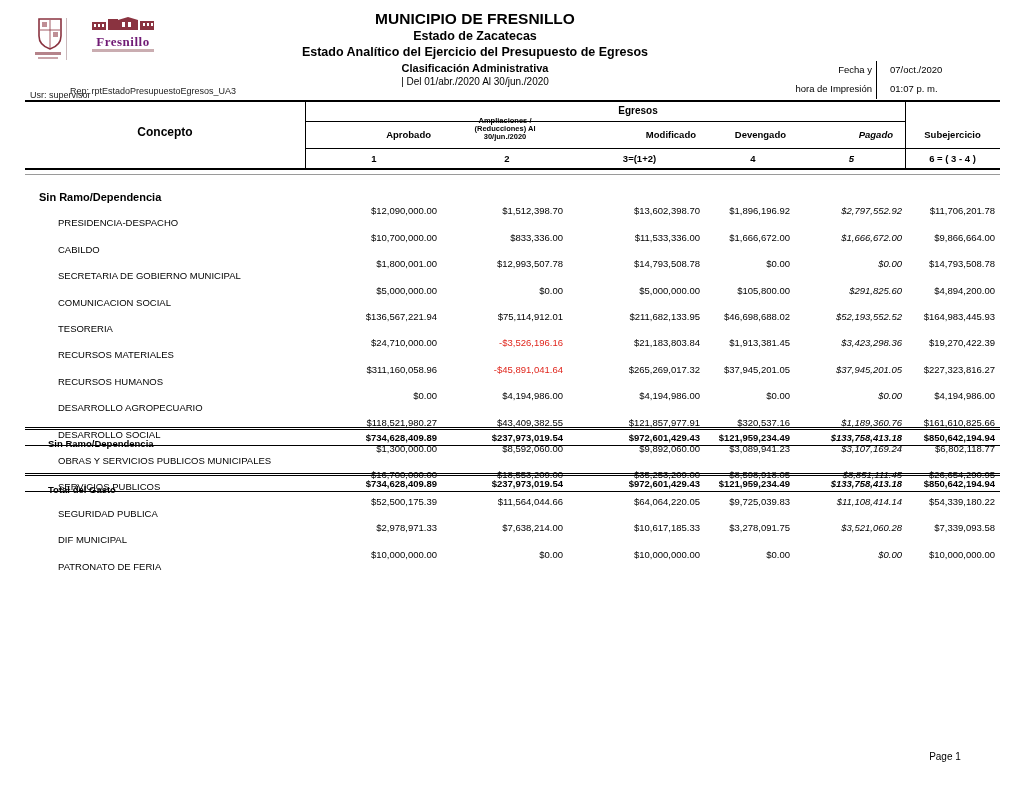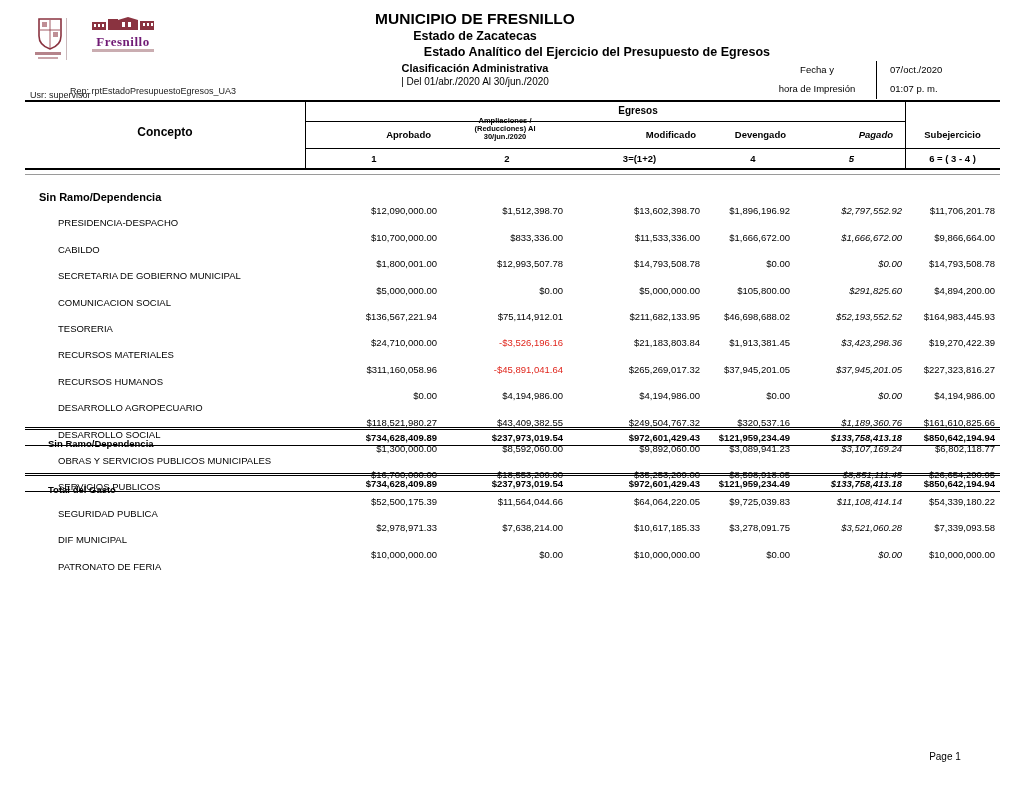--- a/index.html
+++ b/index.html
@@ -15,27 +15,27 @@
   .crest-caption2{position:absolute;left:3px;top:43px;width:20px;height:2px;background:#9c5a63;opacity:.55;}
   .fres{position:absolute;left:40px;top:2px;width:96px;text-align:center;}
   .fres-word{font-family:"Liberation Serif",serif;font-size:13px;letter-spacing:.5px;
              color:#701a75;font-weight:bold;line-height:13px;}
   .fres-tag{margin:1px auto 0;width:62px;height:3px;background:#a6767d;opacity:.6;}
 
   
   .titles{left:180px;top:10px;width:590px;text-align:center;line-height:1.15;}
   .t1{font-size:15.5px;font-weight:bold;}
   .t2{font-size:12.5px;font-weight:bold;margin-top:1px;}
-  .t3{font-size:12.5px;font-weight:bold;margin-top:2px;text-align:right;}
+  .t3{font-size:12.5px;font-weight:bold;margin-top:2px;}
   .t4{font-size:11px;font-weight:bold;margin-top:2px;}
   .t5{font-size:10px;margin-top:2px;}
 
   
   .print-info{left:760px;top:60px;width:240px;height:40px;font-size:9.5px;}
-  .pi-labels{position:absolute;right:128px;top:0;width:110px;text-align:center;}
+  .pi-labels{position:absolute;right:128px;top:0;width:110px;text-align:right;}
   .pi-labels div{height:19px;line-height:19px;}
   .pi-bar{position:absolute;right:123px;top:1px;width:1px;height:38px;background:#000;}
   .pi-values{position:absolute;left:123px;top:0;padding-left:7px;}
   .pi-values div{height:19px;line-height:19px;}
 
   .rep-usr{left:30px;top:86px;width:260px;height:14px;font-size:9px;color:#222;}
   .rep-usr span{position:absolute;left:0;white-space:nowrap;}
   .rep-line{top:0;padding-left:40px;}
   .usr-line{top:4px;}
 
@@ -246,21 +246,21 @@
       <div class="cell num c1">$4,194,986.00</div>
       <div class="cell num c2">$4,194,986.00</div>
       <div class="cell num c3">$0.00</div>
       <div class="cell num c4">$0.00</div>
       <div class="cell num c5">$4,194,986.00</div>
     </div>
     <div class="trow">
       <div class="cell concepto">DESARROLLO SOCIAL</div>
       <div class="cell num c0">$118,521,980.27</div>
       <div class="cell num c1">$43,409,382.55</div>
-      <div class="cell num c2">$249,504,767.32</div>
+      <div class="cell num c2">$121,857,977.91</div>
       <div class="cell num c3">$320,537.16</div>
       <div class="cell num c4">$1,189,360.76</div>
       <div class="cell num c5">$161,610,825.66</div>
     </div>
     <div class="trow">
       <div class="cell concepto">OBRAS Y SERVICIOS PUBLICOS MUNICIPALES</div>
       <div class="cell num c0">$1,300,000.00</div>
       <div class="cell num c1">$8,592,060.00</div>
       <div class="cell num c2">$9,892,060.00</div>
       <div class="cell num c3">$3,089,941.23</div>

